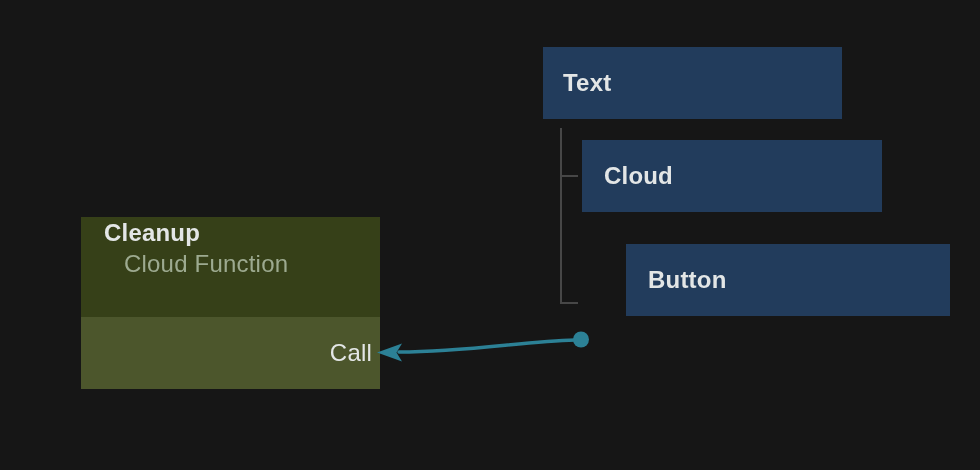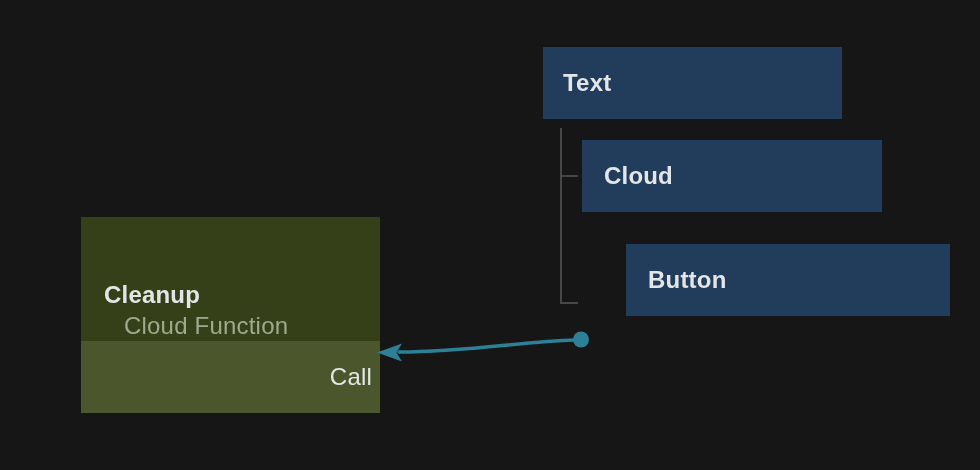--- a/index.html
+++ b/index.html
@@ -74,23 +74,23 @@
     display: flex; align-items: center;
     padding-left: 22px;
   }
 
   
   .cleanup-node {
     left: 81px; top: 217px;
     width: 299px; height: 170px;
   }
   .fn-header {
-    height: 124px;
+    height: 100px;
     background: var(--function-fill);
-    display: flex; flex-direction: column; justify-content: flex-end;
+    display: flex; flex-direction: column; justify-content: flex-start;
     padding-left: 23px;
   }
   .fn-row {
     height: 72px;
     background: var(--function-row-fill);
     display: flex; align-items: center; justify-content: flex-end;
     padding-right: 8px;
   }
 
   .node-label {

